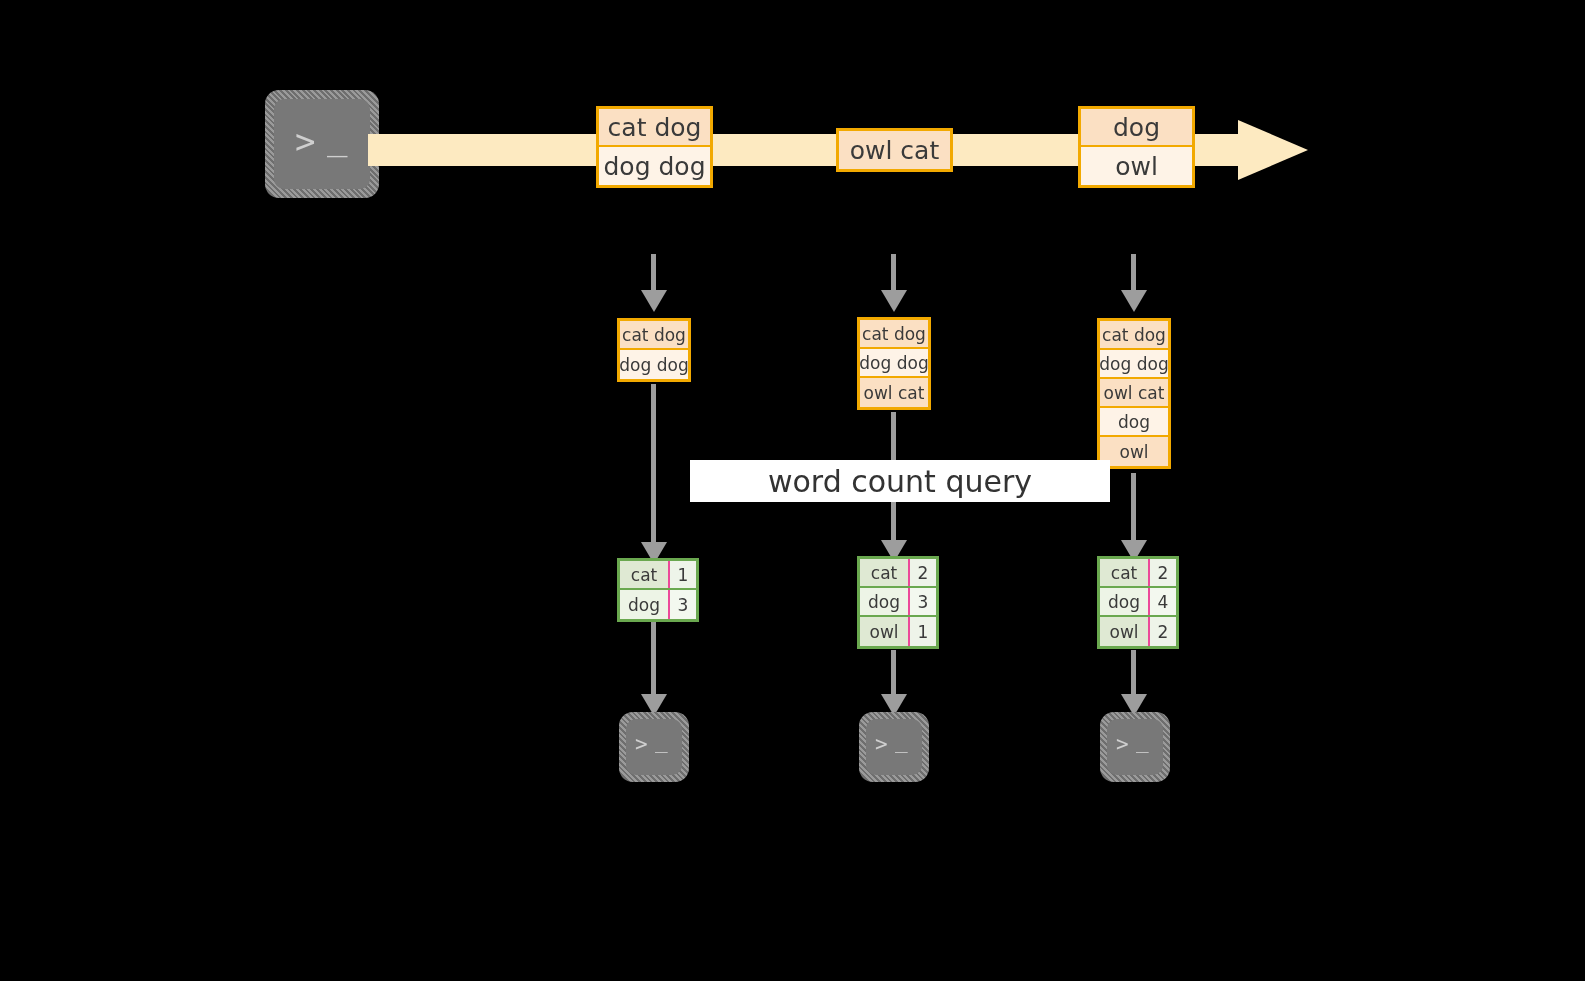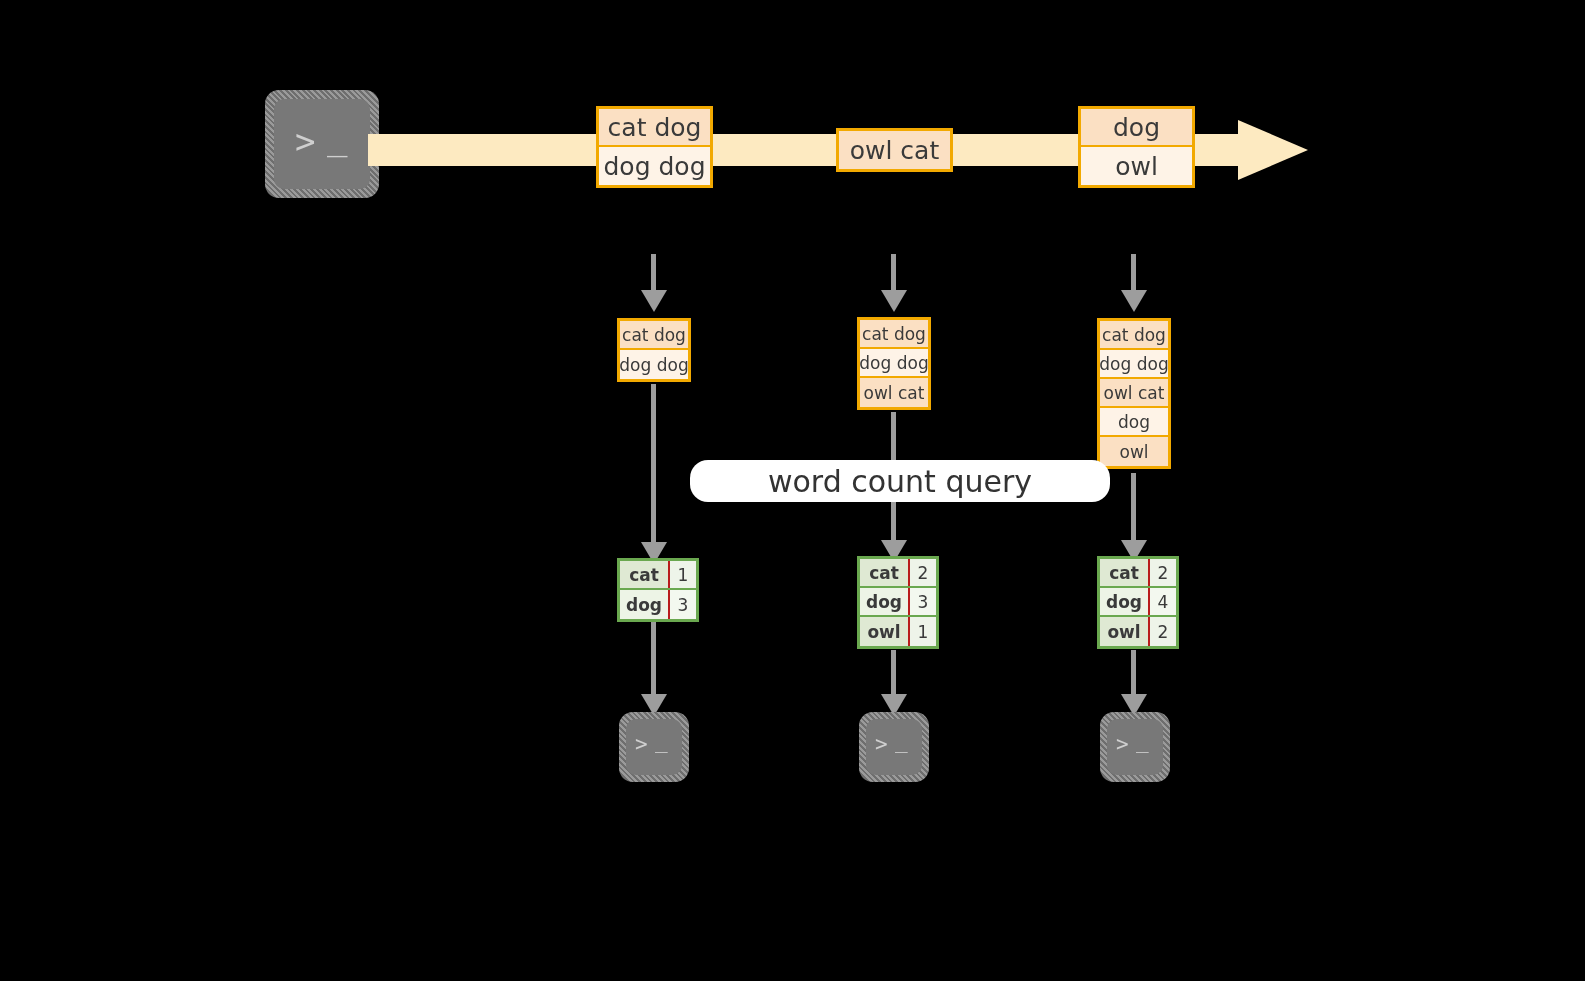--- a/index.html
+++ b/index.html
@@ -111,22 +111,21 @@
     display: flex;
     align-items: center;
     justify-content: center;
     font-size: 17px;
     color: #3a3a3a;
     white-space: nowrap;
   }
   .tbl-word {
     flex: 0 0 50px;
     background: #DFE9D3;
-    border-right: 2px solid #b91c1c;
-    font-weight: bold;
+    border-right: 2px solid #ec4899;
   }
   .tbl-count {
     flex: 0 0 26px;
     background: #EEF4E9;
   }
   .tbl-row.alt .tbl-word { background: #EDF4E6; }
   .tbl-row.alt .tbl-count { background: #F3F8EF; }
 
   
   .conn-line {
@@ -149,21 +148,20 @@
     border-top: 22px solid #9d9d9d;
   }
 
   
   .query-band {
     position: absolute;
     background: #FFFFFF;
     display: flex;
     align-items: center;
     justify-content: center;
-    border-radius: 18px;
   }
   .query-band span {
     font-size: 30px;
     color: #333333;
     white-space: nowrap;
   }
 </style>
 </head>
 <body>
 

